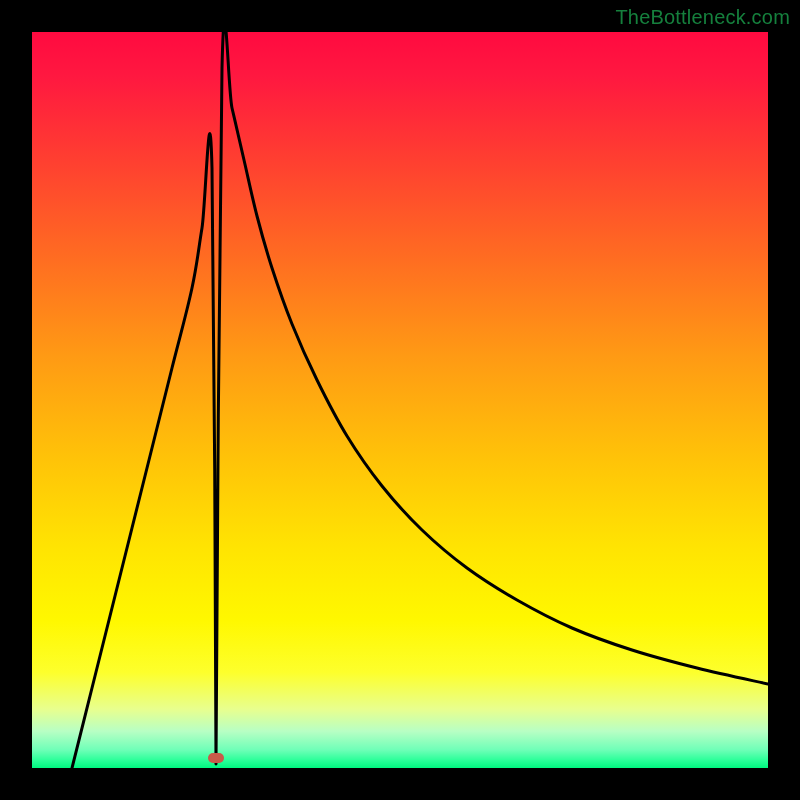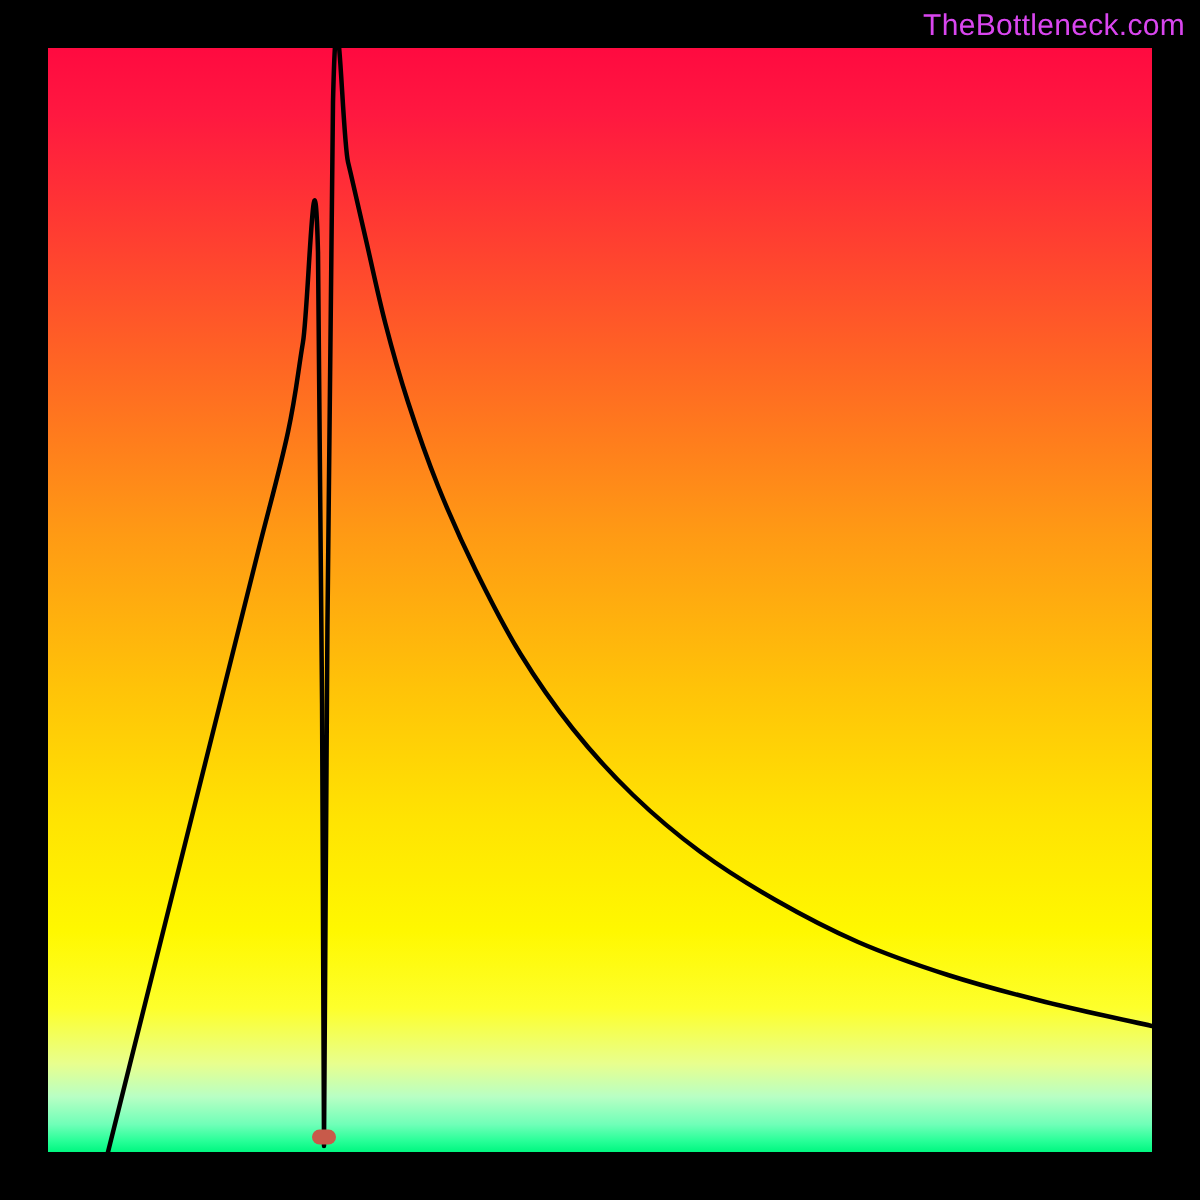--- a/index.html
+++ b/index.html
@@ -60,21 +60,21 @@
     width: 16px;
     height: 10px;
     border-radius: 5px;
     background: #c85a4a;
     transform: translate(-50%, -50%);
   }
   .watermark {
     position: absolute;
     top: 6px;
     right: 10px;
-    color: #d946ef;
+    color: #15803d;
     font-size: 20px;
     font-weight: 500;
     letter-spacing: 0.2px;
     user-select: none;
   }
 </style>
 </head>
 <body>
 
 <div class="frame">

